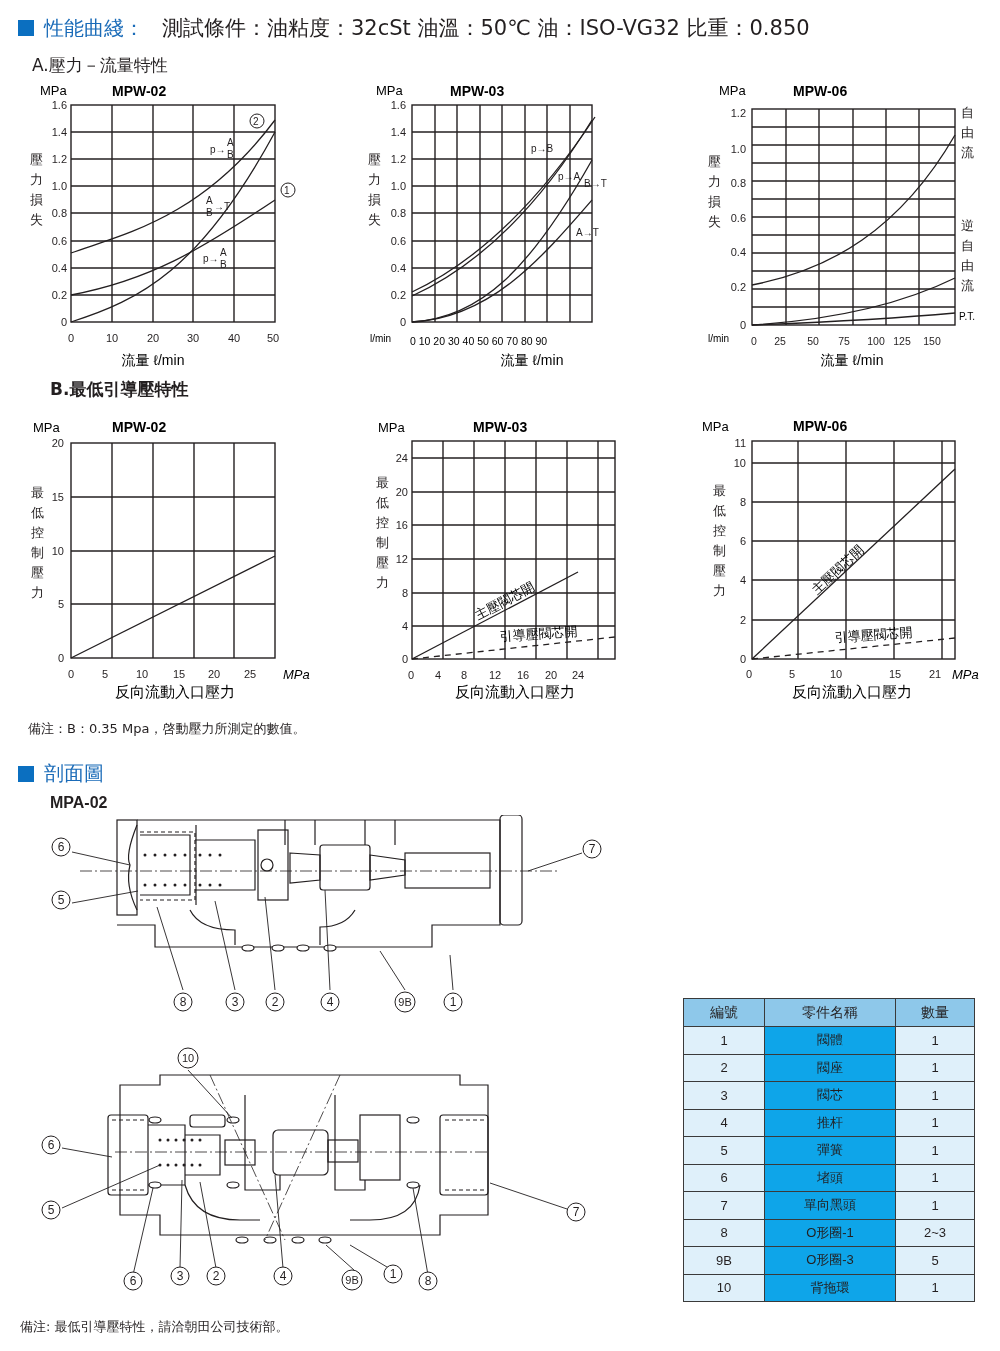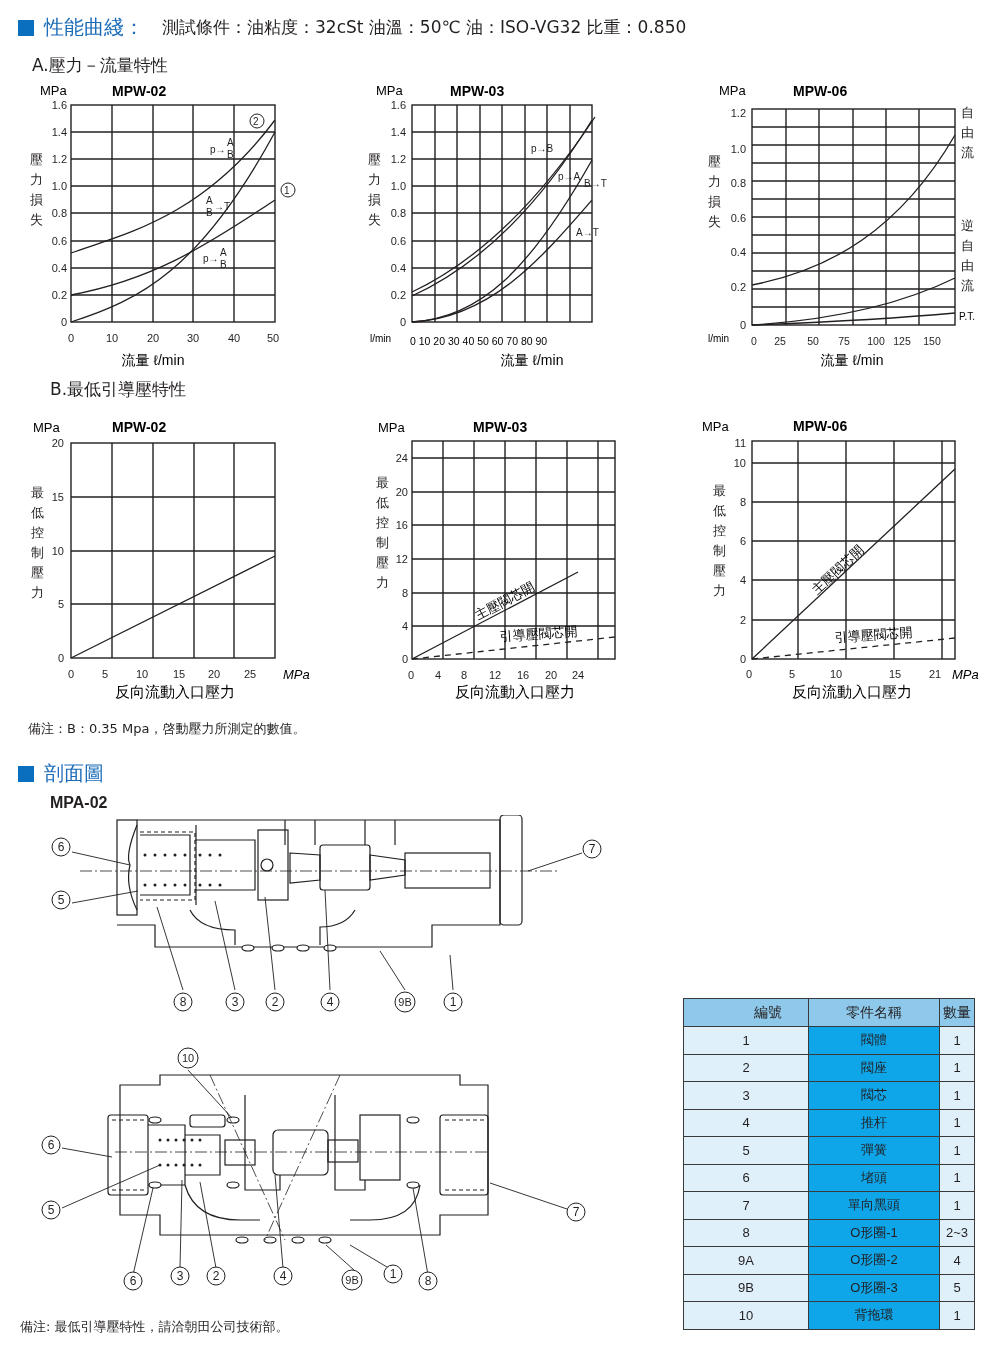--- a/index.html
+++ b/index.html
@@ -1,41 +1,41 @@
 <!DOCTYPE html>
 <html><head>
 <meta charset="utf-8">
 <style>
   html,body{margin:0;padding:0;background:#fff;}
   body{width:1000px;height:1351px;position:relative;overflow:hidden;font-family:"DejaVu Sans","Liberation Sans",sans-serif;color:#231f20;}
   .abs{position:absolute;}
   .sec-title{position:absolute;display:flex;align-items:center;font-size:20px;color:#1a6bb8;justify-content:flex-end;}
   .sec-title .sq{width:16px;height:16px;background:#0b6fc0;margin-right:10px;display:inline-block;}
-  .cond{font-size:17px;color:#231f20;margin-left:18px;}
+  .cond{font-size:21px;color:#231f20;margin-left:18px;}
   .sub-title{position:absolute;font-size:17px;color:#231f20;}
   .note{position:absolute;font-size:13px;color:#231f20;}
   .model{position:absolute;font-size:16px;font-weight:bold;font-family:"Liberation Sans",sans-serif;}
   svg text{font-family:"Liberation Sans","DejaVu Sans",sans-serif;}
   table.parts{position:absolute;left:683px;top:998px;width:292px;border-collapse:collapse;font-size:13px;font-family:"Liberation Sans","DejaVu Sans",sans-serif;}
   table.parts th,table.parts td{border:1.5px solid #3a3a3a;height:26.5px;text-align:center;padding:0;}
   table.parts th{background:#8ec8ea;font-weight:normal;font-size:14px;height:27px;}
   table.parts td.c1,table.parts td.c3{background:#dff0fa;}
   table.parts td.c2{background:#0ea5e9;}
 </style>
 </head>
 <body>
 
 <div class="sec-title" style="left:18px;top:14px;">
   <span class="sq"></span>
   <span>性能曲綫：</span>
   <span class="cond">測試條件：油粘度：32cSt  油溫：50℃  油：ISO-VG32  比重：0.850</span>
 </div>
 
 <div class="sub-title" style="left:32px;top:54px;">A.壓力－流量特性</div>
-<div class="sub-title" style="left:50px;top:378px;">B.最低引導壓特性</div>
+<div class="sub-title" style="left:50px;top:378px;font-weight:bold;">B.最低引導壓特性</div>
 
 <svg class="abs" style="left:0;top:80px;" width="330" height="295">
   <text x="40" y="15" font-size="13">MPa</text>
   <text x="112" y="16" font-size="14" font-weight="bold">MPW-02</text>
   <g stroke="#231f20" stroke-width="1.4" fill="none">
     <rect x="71" y="25" width="204" height="217"></rect>
     <line x1="112" y1="25" x2="112" y2="242"></line>
       <line x1="153" y1="25" x2="153" y2="242"></line>
     <line x1="193" y1="25" x2="193" y2="242"></line>
       <line x1="234" y1="25" x2="234" y2="242"></line>
@@ -533,21 +533,21 @@
     <circle cx="408" cy="241" r="9" fill="#fff" stroke="#231f20"></circle>
       <text x="408" y="245">8</text>
   </g>
 </svg>
 
 <div class="note" style="left:20px;top:1318px;">備注:  最低引導壓特性，請洽朝田公司技術部。</div>
 
 <table class="parts">
   <thead>
     <tr>
-      <th style="width:80px;padding-left:44px;">編號</th>
+      <th style="width:80px;">編號</th>
       <th style="width:130px;">零件名稱</th>
       <th>數量</th>
     </tr>
   </thead>
   <tbody>
     <tr>
         <td class="c1">1</td>
         <td class="c2">閥體</td>
         <td class="c3">1</td>
       </tr>
@@ -580,25 +580,20 @@
         <td class="c1">7</td>
         <td class="c2">單向黑頭</td>
         <td class="c3">1</td>
       </tr>
     <tr>
         <td class="c1">8</td>
         <td class="c2">O形圈-1</td>
         <td class="c3">2~3</td>
       </tr>
     <tr>
-        <td class="c1">9A</td>
-        <td class="c2">O形圈-2</td>
-        <td class="c3">4</td>
-      </tr>
-    <tr>
         <td class="c1">9B</td>
         <td class="c2">O形圈-3</td>
         <td class="c3">5</td>
       </tr>
     <tr>
         <td class="c1">10</td>
         <td class="c2">背拖環</td>
         <td class="c3">1</td>
       </tr>
   </tbody>

